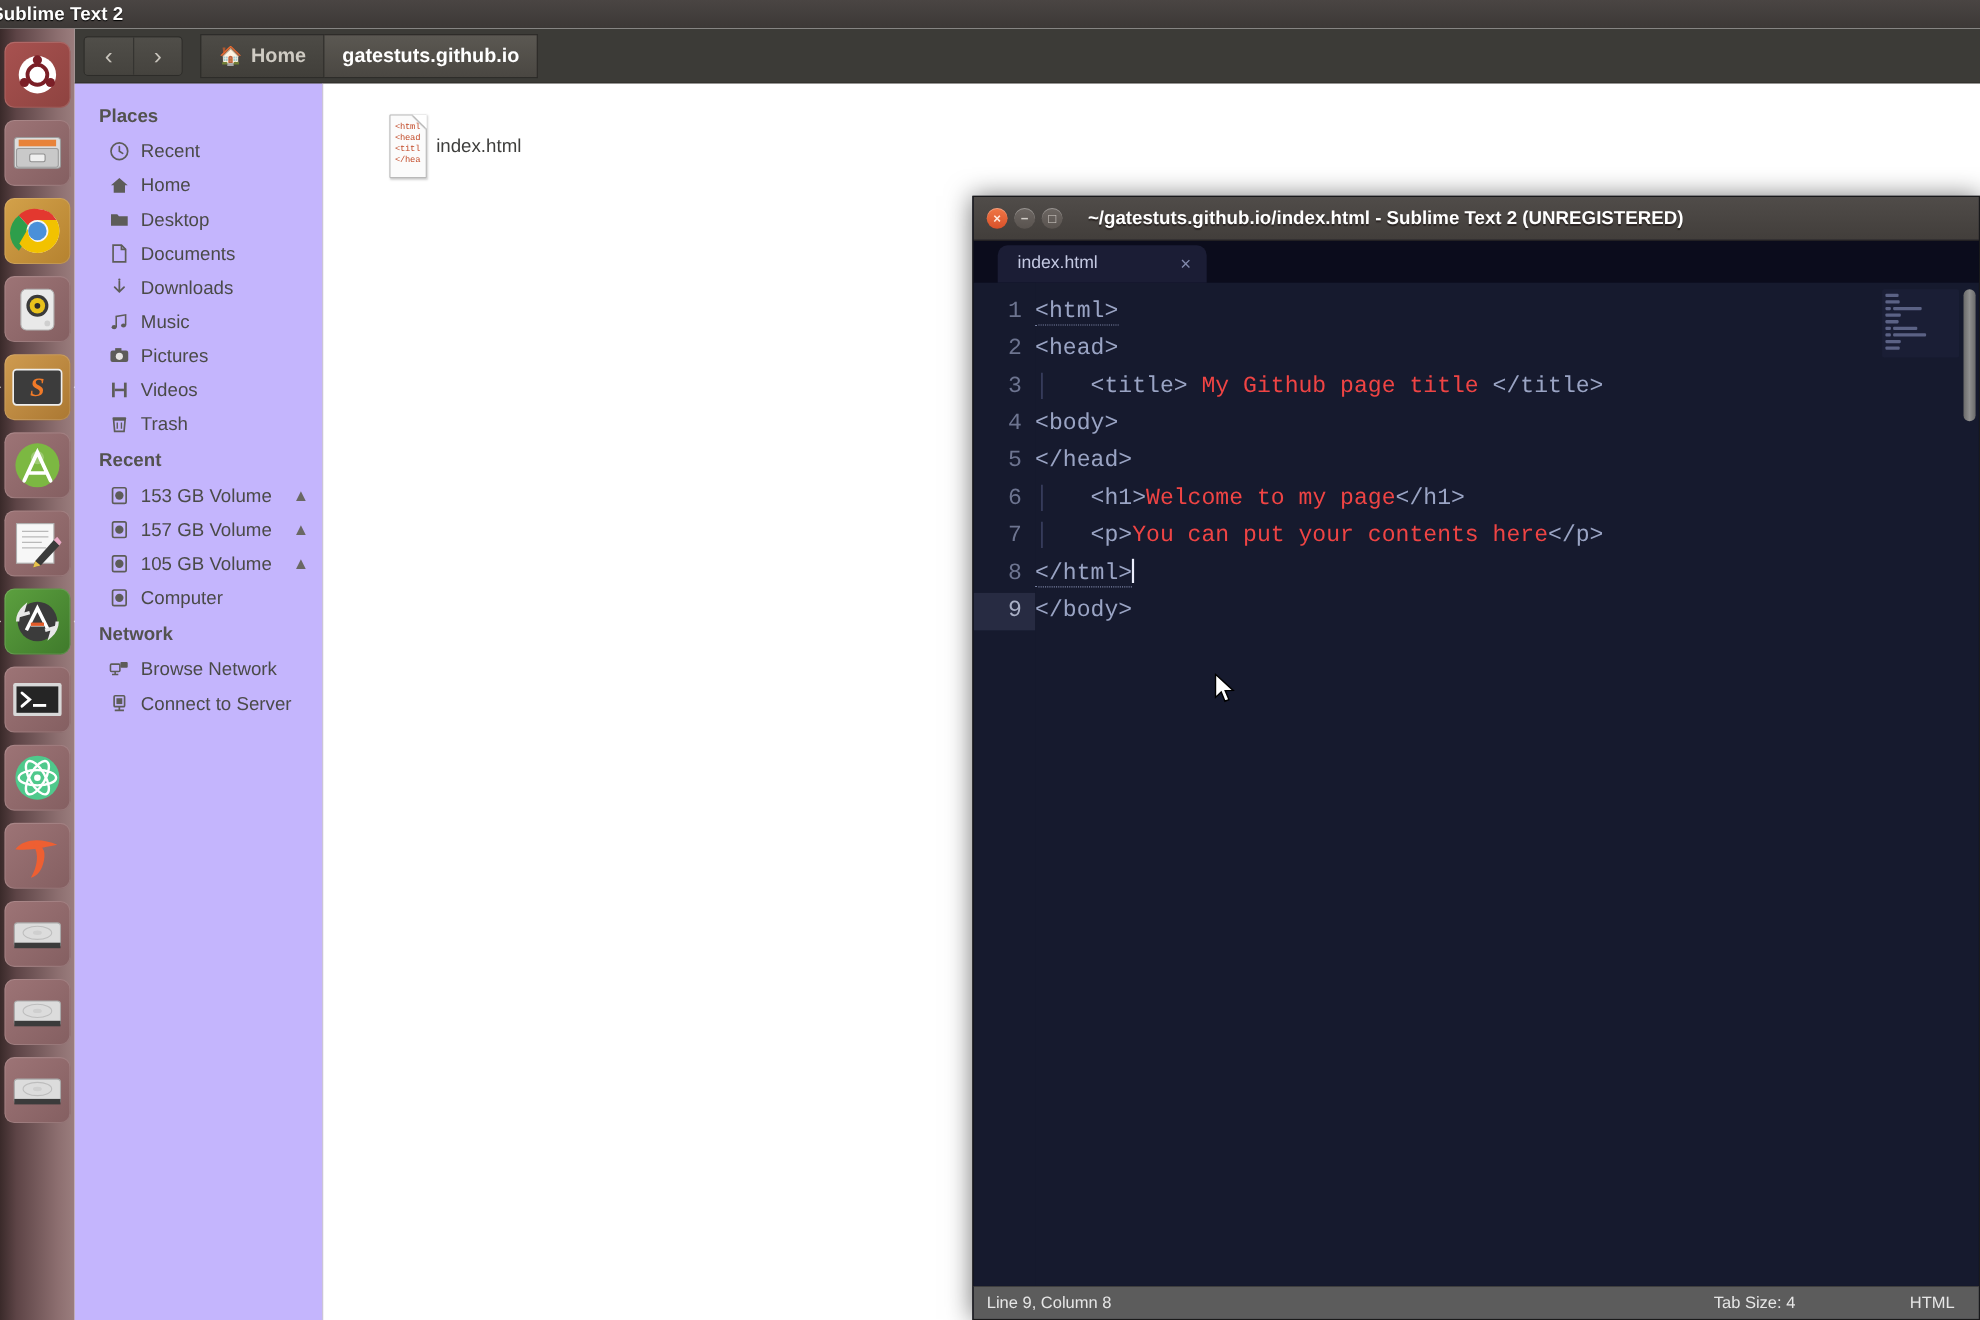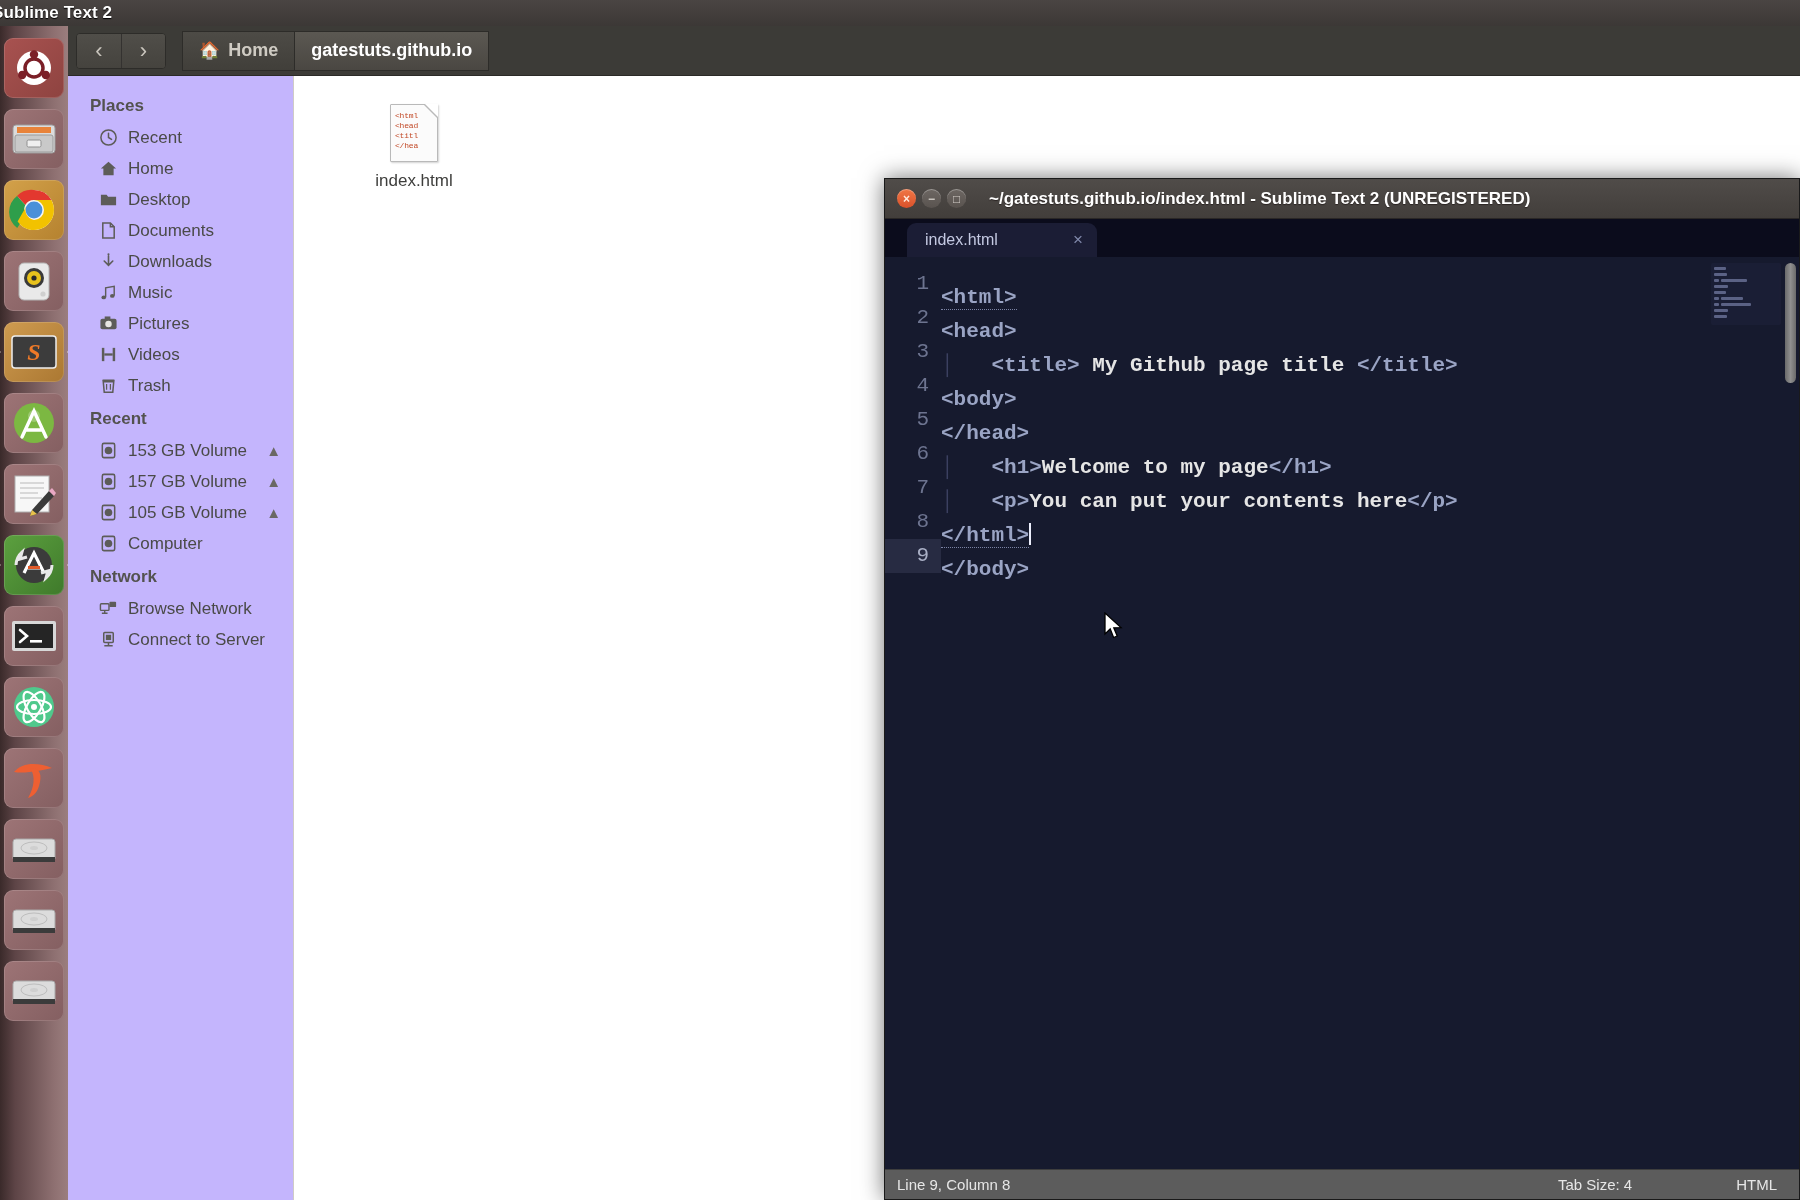--- a/index.html
+++ b/index.html
@@ -105,21 +105,21 @@
     display: flex; align-items: center; justify-content: center;
     color: #5d5c59;
   }
   .eject {
     margin-left: auto; color: #6a6864; font-size: 15px; padding-right: 4px;
   }
 
   .filearea { flex: 1; background: #ffffff; position: relative; }
   .fileitem {
     position: absolute; left: 60px; top: 28px; width: 120px;
-    display: flex; flex-direction: column; align-items: center; gap: 9px;
+    display: flex; flex-direction: row; align-items: center; gap: 9px;
   }
   .file-doc {
     width: 48px; height: 58px; position: relative;
     background: #fbfbfb; border: 1px solid #b9b9b9;
     border-radius: 1px;
     box-shadow: 1px 1px 2px rgba(0,0,0,.18);
   }
   .file-doc::after {
     content: ""; position: absolute; right: -1px; top: -1px;
     border-left: 13px solid transparent; border-top: 13px solid #ffffff;
@@ -178,29 +178,29 @@
     width: 56px; flex: 0 0 56px; background: #161a2e;
     padding-top: 10px; text-align: right;
   }
   .gutter .ln {
     font-family: "Liberation Mono", monospace;
     font-size: 21px; line-height: 34px; color: #6d7490;
     padding-right: 12px;
   }
   .gutter .ln.current { background: #272b42; color: #aab0c6; }
   .codepane {
-    flex: 1; padding-top: 24px; overflow: hidden; position: relative; font-weight: bold;
+    flex: 1; padding-top: 10px; overflow: hidden; position: relative;
   }
   .codeline {
     font-family: "Liberation Mono", monospace;
     font-size: 21px; line-height: 34px; white-space: pre;
     color: #e9eaf5;
   }
   .tagc { color: #9aa4c4; }
-  .txtc { color: #e5e5e5; }
+  .txtc { color: #ef4444; }
   .indent-guide { color: #3b4060; }
   .caret {
     display: inline-block; width: 2px; height: 22px;
     background: #eceefc; vertical-align: -4px;
   }
   .dotted-underline { border-bottom: 1px dotted #7b83a4; }
   .minimap {
     position: absolute; right: 18px; top: 6px; width: 70px; height: 62px;
     background: #1b1f36; border-radius: 2px; opacity: .95;
     padding: 4px 3px;

